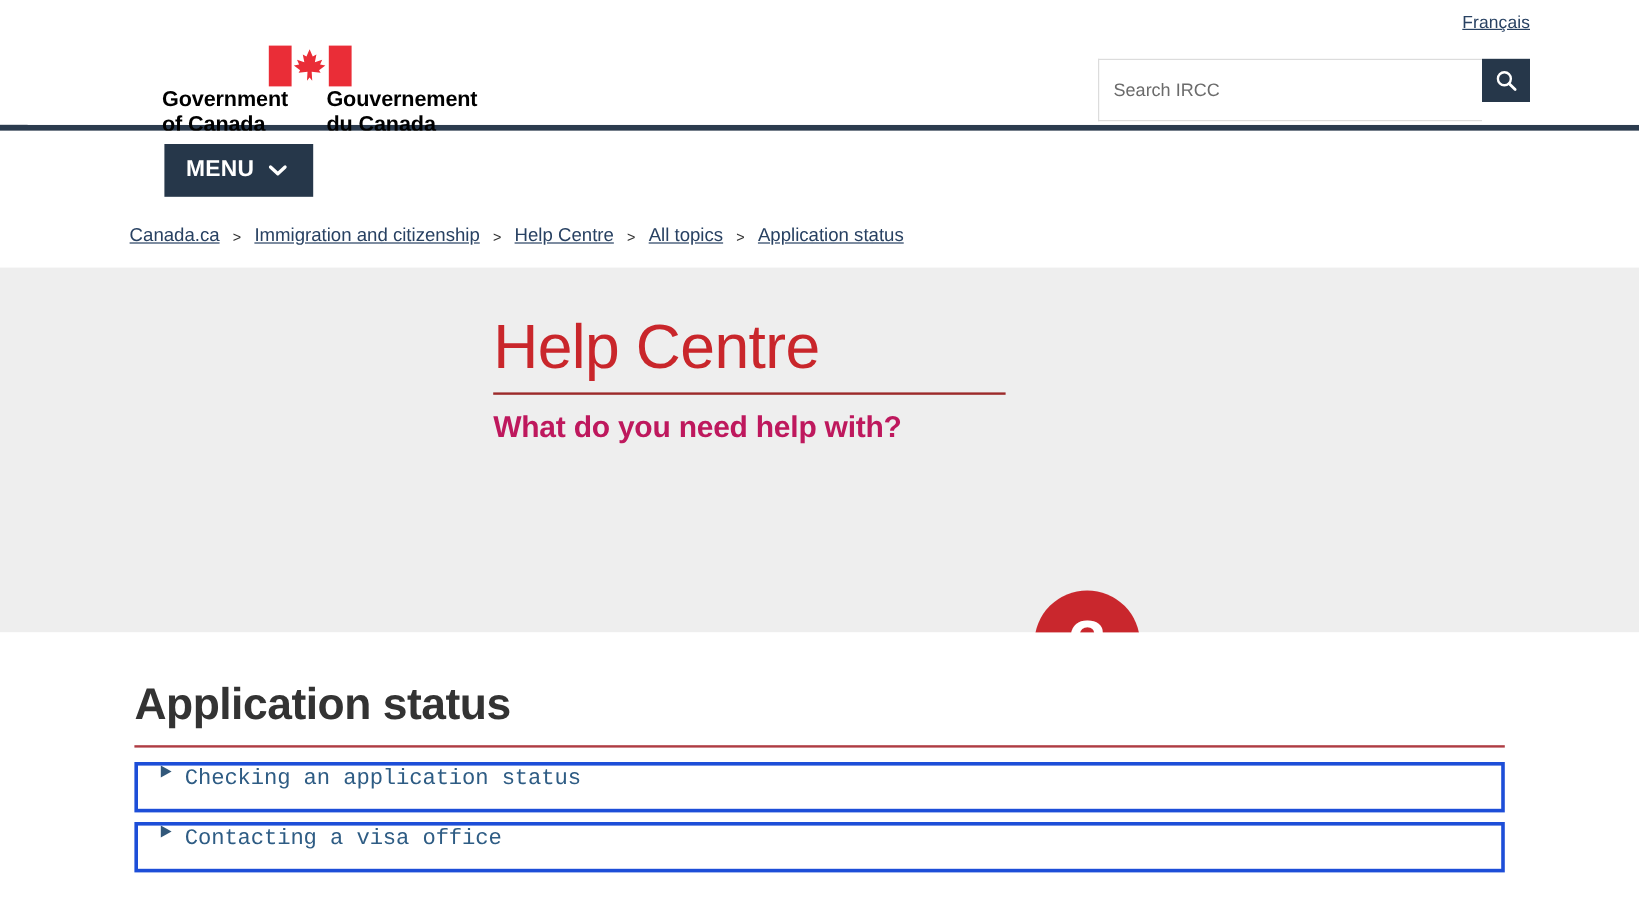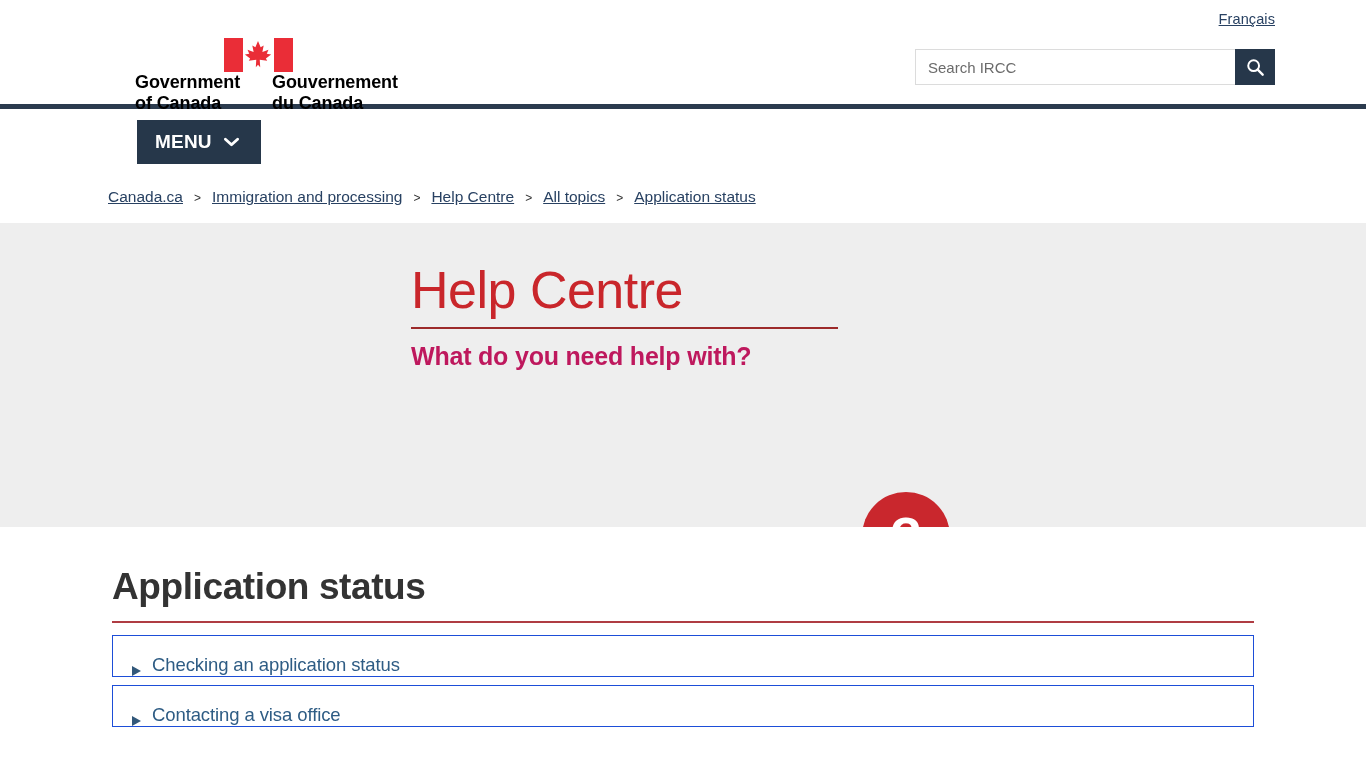--- a/index.html
+++ b/index.html
@@ -76,21 +76,21 @@
   
   .site-search {
     position: absolute;
     right: 114px;
     top: 49px;
     display: flex;
     height: 36px;
   }
   .site-search input {
     width: 320px;
-    height: 36px;
+    height: 52px;
     border: 1px solid #dcdcdc;
     border-right: none;
     padding: 2px 12px;
     font-size: 15px;
     color: #5c5c5c;
     font-family: "Liberation Sans", sans-serif;
     outline: none;
     background: #fff;
   }
   .site-search input::placeholder { color: #6b6b6b; }
@@ -263,27 +263,28 @@
   .title-rule {
     margin-top: 11px;
     width: 1142px;
     height: 2px;
     background: #AF3C43;
   }
   .accordion { margin-top: 12px; }
   .acc-item {
     width: 1142px;
     height: 42px;
-    border: 1px solid #1d4ed8;
-    background: #ffffff;
-    display: flex;
-    align-items: flex-end;
+    border: 3px solid #1d4ed8;
+    background: #ffffff;
+    display: flex;
+    align-items: flex-start;
     padding-left: 19px;
     margin-bottom: 8px;
     cursor: pointer;
+    font-family: Liberation Mono, monospace;
   }
   .acc-marker {
     width: 0; height: 0;
     border-left: 9px solid #32587A;
     border-top: 5.5px solid transparent;
     border-bottom: 5.5px solid transparent;
     margin-right: 11px;
   }
   .acc-label {
     font-size: 18.5px;
@@ -334,21 +335,21 @@
       <svg width="15" height="10" viewBox="0 0 16 10">
         <path d="M1.5 2 L8 8 L14.5 2" fill="none" stroke="#ffffff" stroke-width="3" stroke-linecap="round" stroke-linejoin="round"></path>
       </svg>
     </span>
   </div>
 </div>
 
 <nav class="breadcrumb">
   <a>Canada.ca</a>
   <span class="sep">&gt;</span>
-  <a>Immigration and processing</a>
+  <a>Immigration and citizenship</a>
   <span class="sep">&gt;</span>
   <a>Help Centre</a>
   <span class="sep">&gt;</span>
   <a>All topics</a>
   <span class="sep">&gt;</span>
   <a>Application status</a>
 </nav>
 
 <section class="hero">
   <div class="hero-inner">

